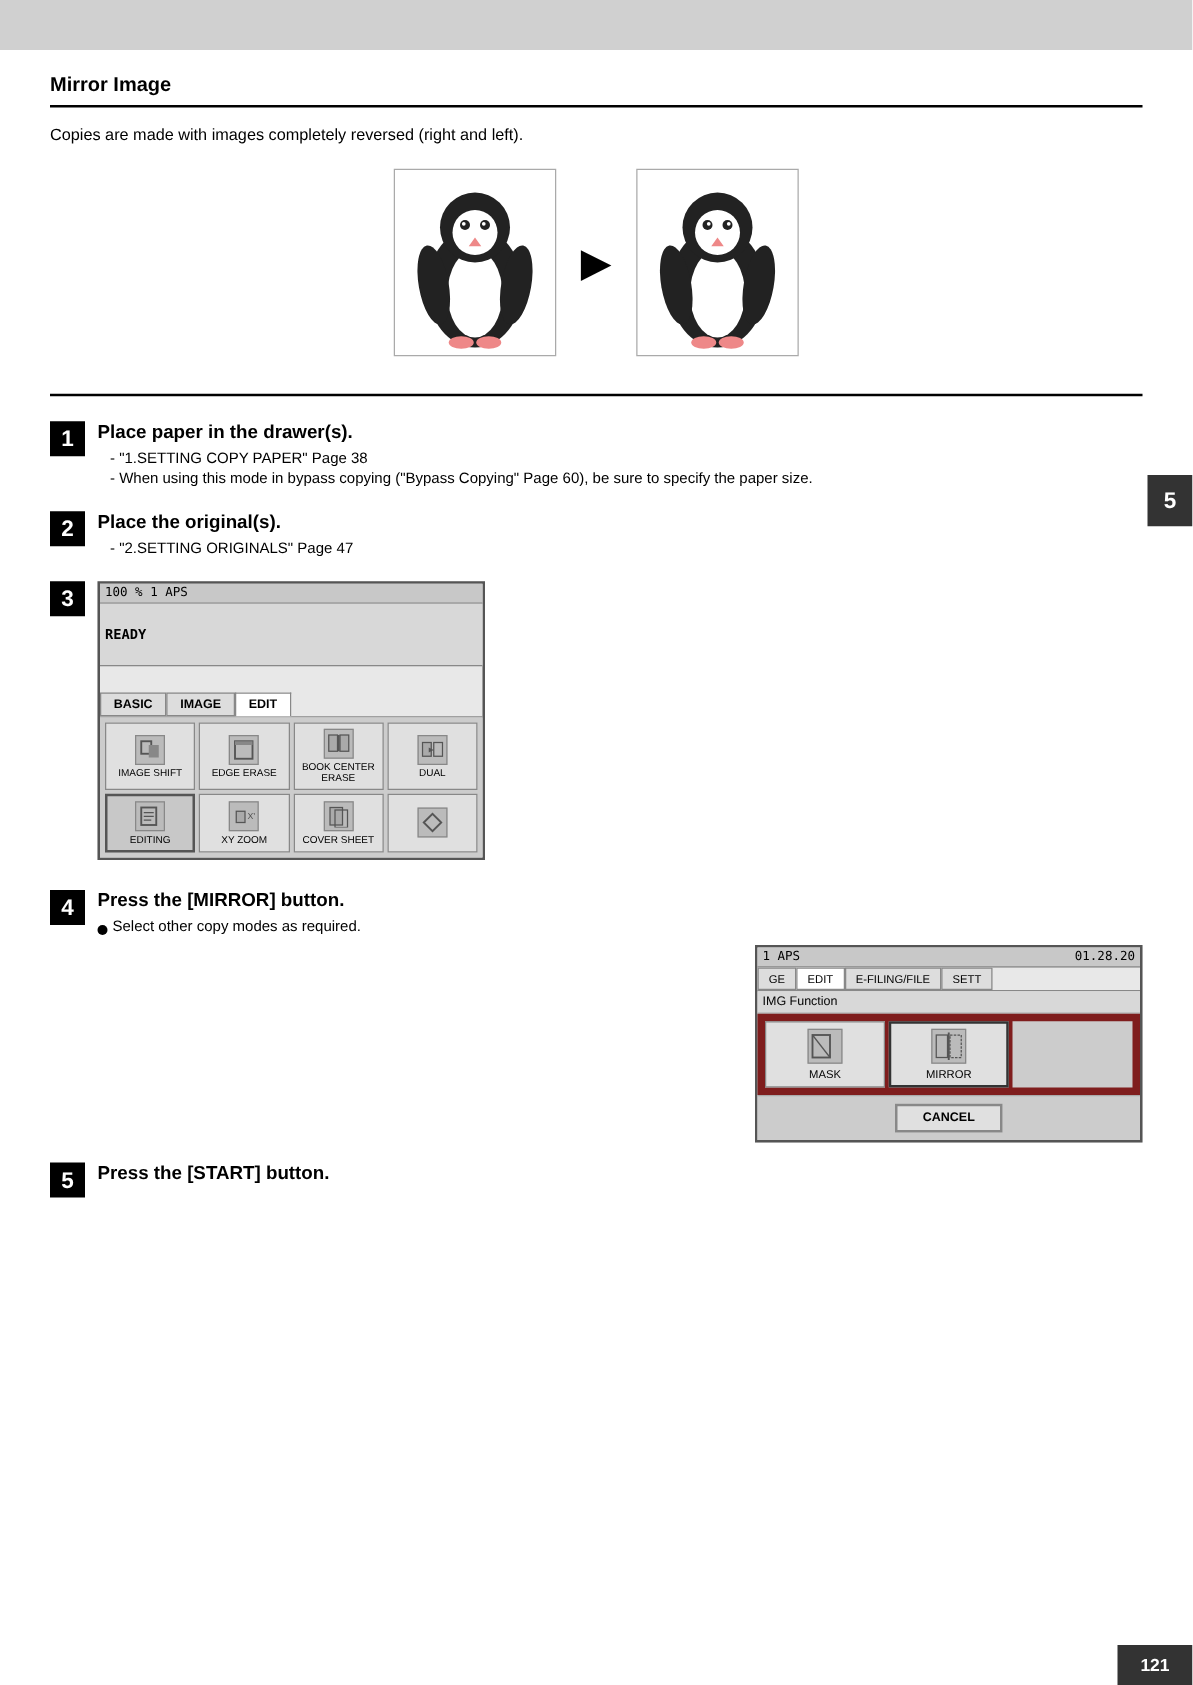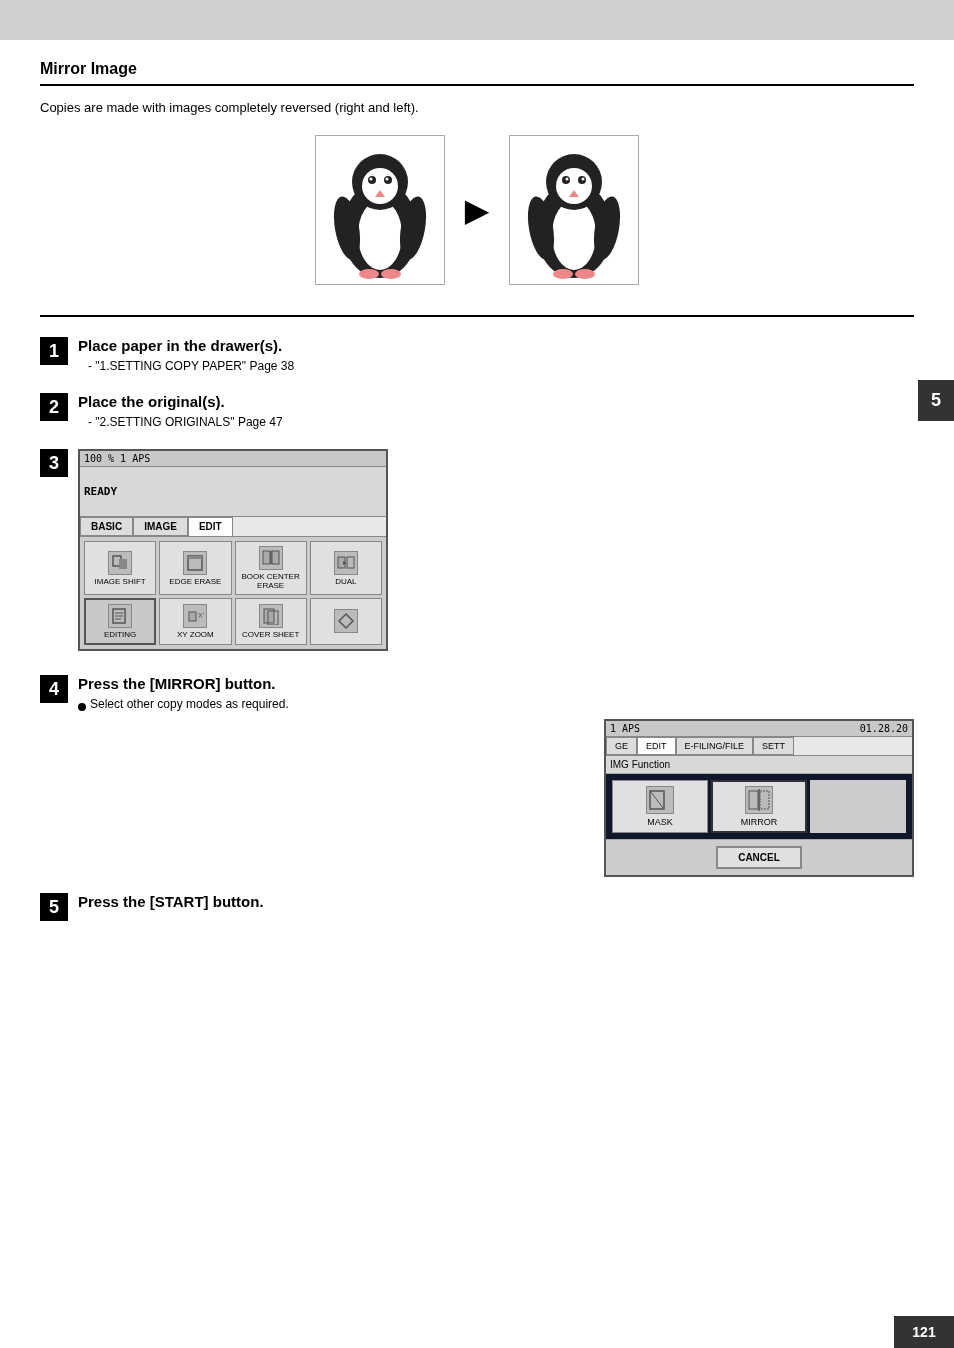--- a/index.html
+++ b/index.html
@@ -162,20 +162,21 @@
       padding: 18px 4px;
       font-family: monospace;
       font-size: 11px;
       font-weight: bold;
       border-bottom: 1px solid #888;
     }
 
     .lcd-tabs {
       display: flex;
       border-bottom: 1px solid #888;
+      margin-top: 21px;
     }
 
     .lcd-tab {
       padding: 3px 10px;
       border: 1px solid #888;
       background: #ddd;
       font-size: 10px;
       font-weight: bold;
       cursor: pointer;
     }
@@ -259,21 +260,21 @@
       font-size: 10px;
       border-bottom: 1px solid #aaa;
       background: #d8d8d8;
     }
 
     .lcd-buttons-grid2 {
       display: grid;
       grid-template-columns: repeat(3, 1fr);
       gap: 3px;
       padding: 6px;
-      background: #0f172a;
+      background: #7f1d1d;
     }
 
     .lcd-btn2 {
       background: #e0e0e0;
       border: 1px solid #888;
       padding: 4px 2px;
       text-align: center;
       font-size: 9px;
       display: flex;
       flex-direction: column;
@@ -436,20 +437,21 @@
 
     <hr class="divider-rule">
 
     <div class="step">
       <div class="step-number">
         <span>1</span>
       </div>
       <div class="step-content">
         <div class="step-title">Place paper in the drawer(s).</div>
         <div class="step-sub">"1.SETTING COPY PAPER"  Page 38</div>
+        <div class="step-sub">When using this mode in bypass copying ("Bypass Copying"  Page 60), be sure to specify the paper size.</div>
       </div>
     </div>
 
     <div class="step">
       <div class="step-number">
         <span>2</span>
       </div>
       <div class="step-content">
         <div class="step-title">Place the original(s).</div>
         <div class="step-sub">"2.SETTING ORIGINALS"  Page 47</div>

